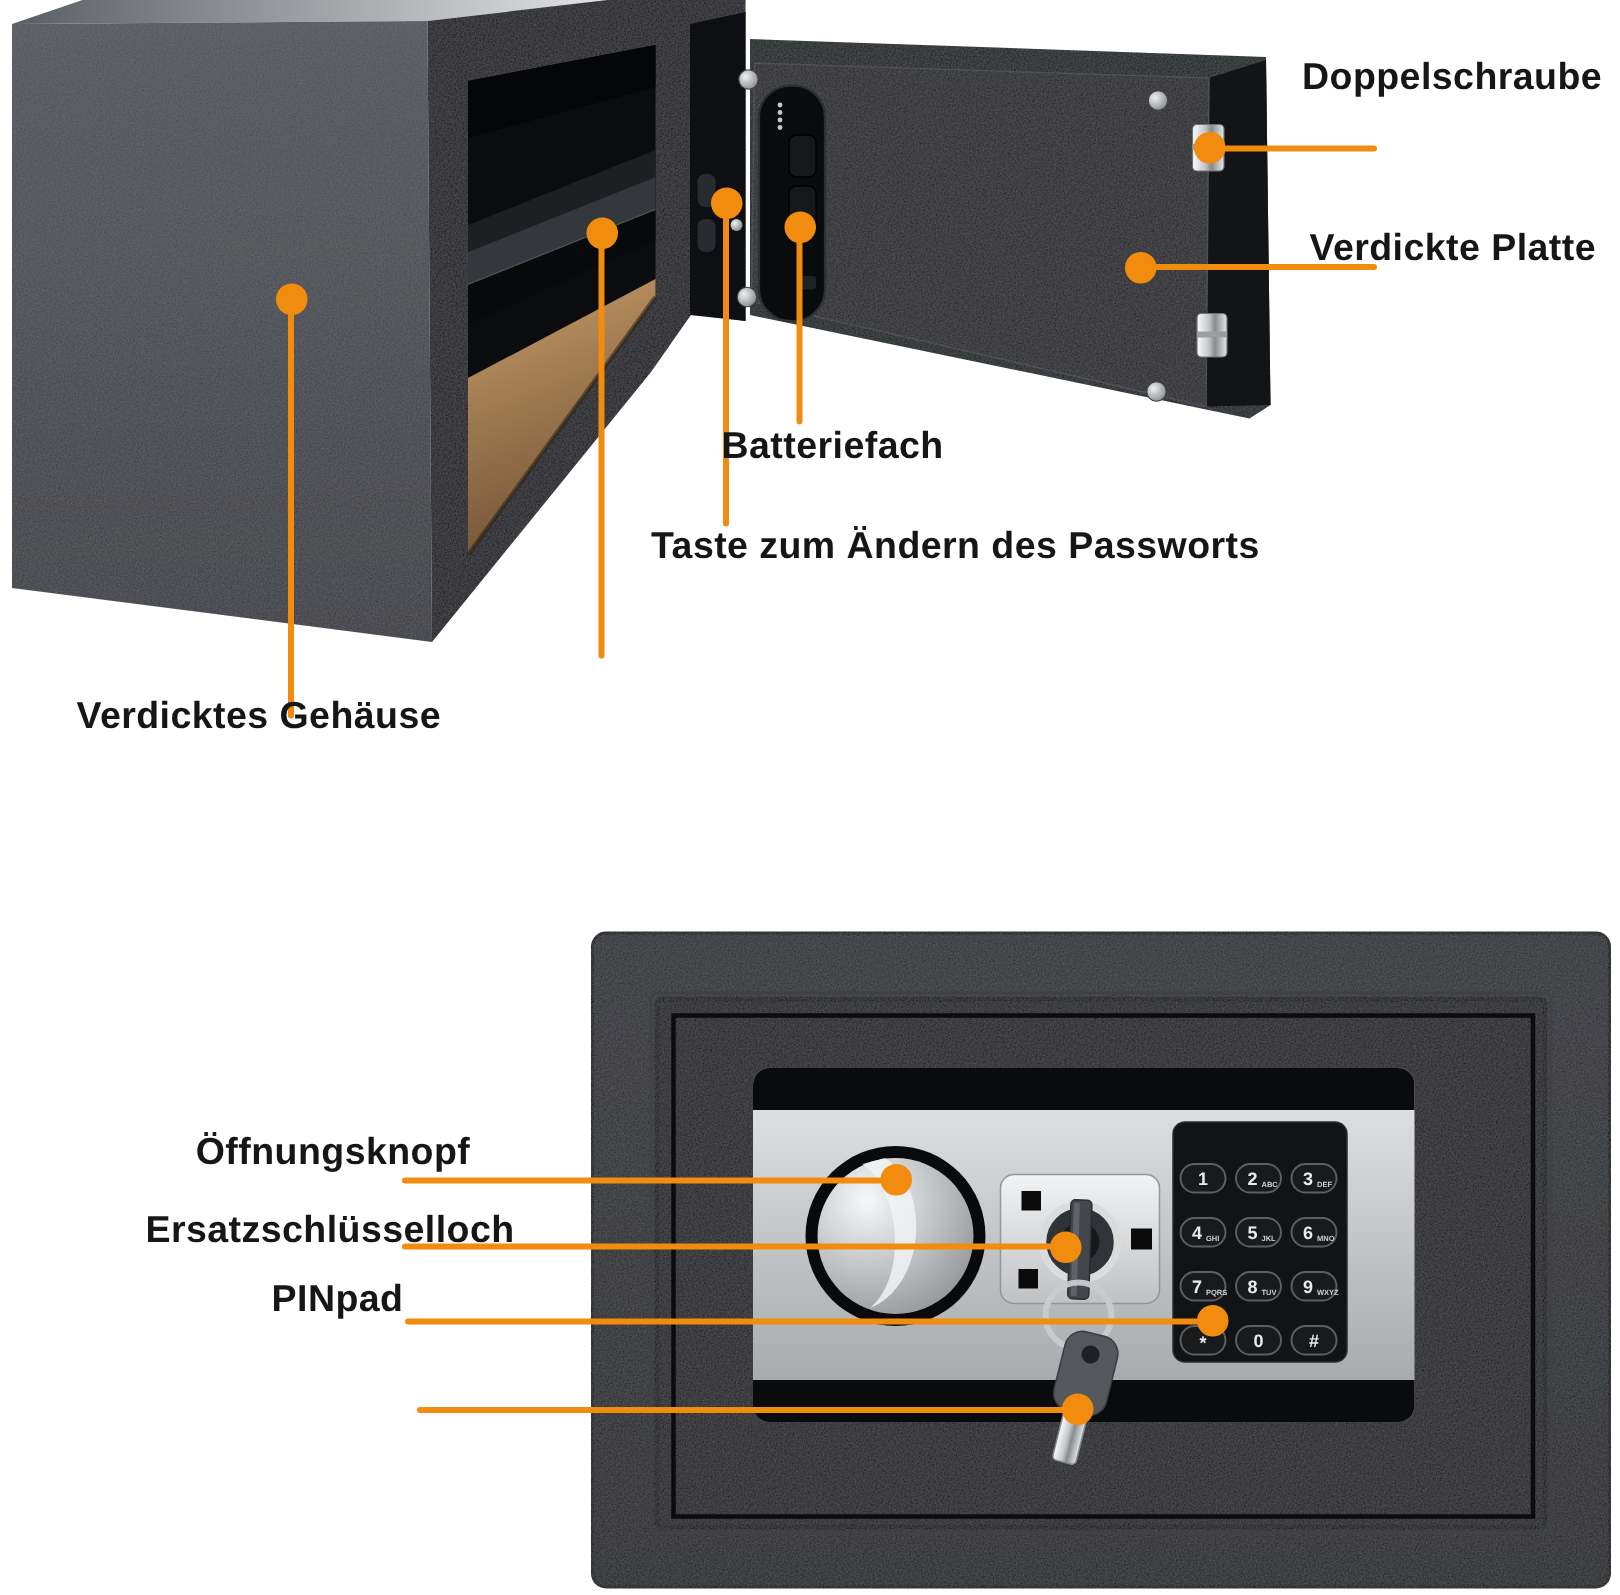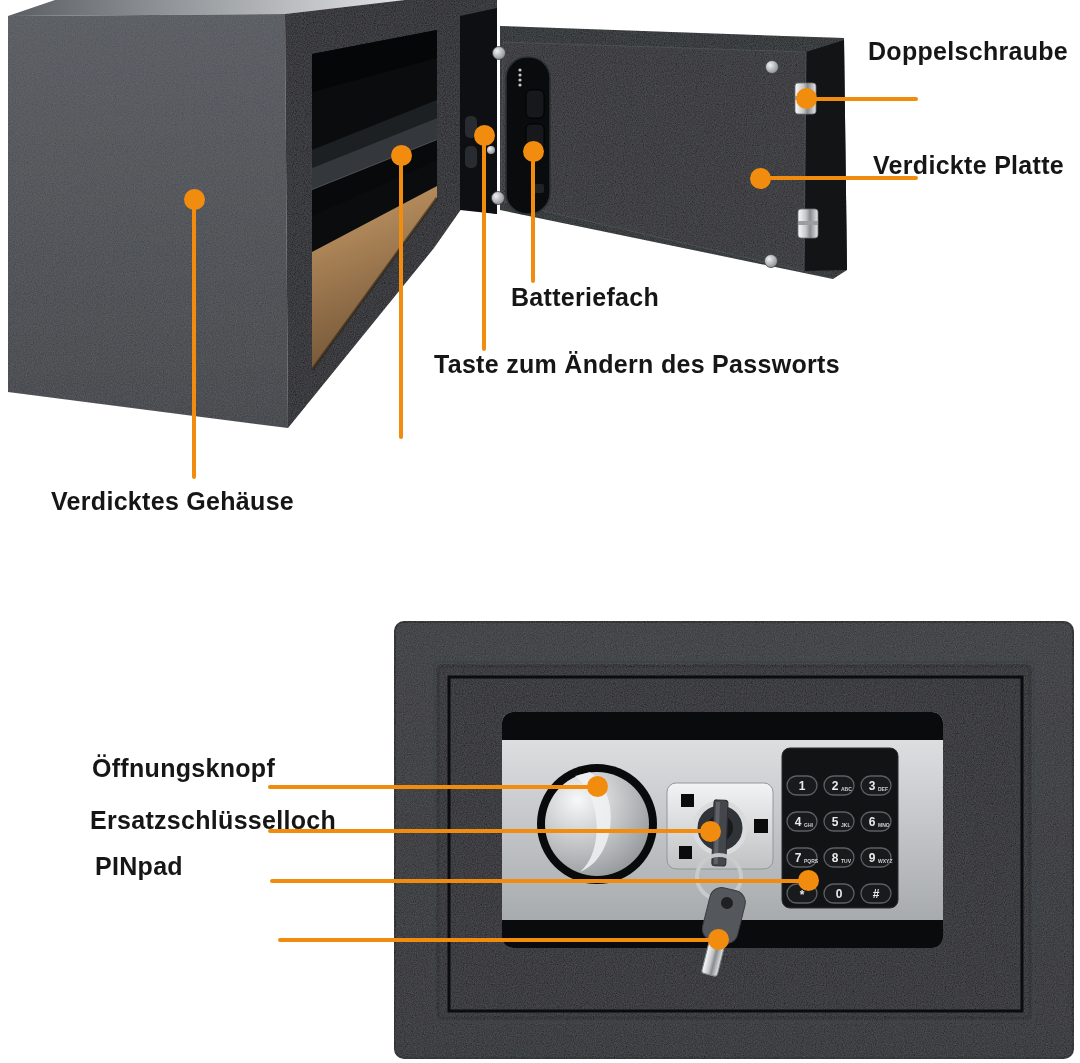--- a/index.html
+++ b/index.html
@@ -1,21 +1,21 @@
 <!DOCTYPE html>
 <html style="--accent: #F28C0E;"><head>
 <meta charset="utf-8">
 <style>
   html,body{margin:0;padding:0;background:#ffffff;}
   .canvas{position:relative;width:1080px;height:1063px;background:#ffffff;overflow:hidden;
           font-family:"Liberation Sans",sans-serif;}
   .canvas svg{position:absolute;left:0;top:0;}
   .lbl{position:absolute;font-weight:700;font-size:25px;line-height:29px;color:#161616;
        letter-spacing:.3px;white-space:nowrap;text-align:right;}
-  .lbl-r{text-align:left;width:260px;}
+  .lbl-r{text-align:center;width:260px;}
   .lead{position:absolute;background:var(--accent,#F28C0E);border-radius:2px;}
   .lead.h{height:4px;}
   .lead.v{width:4px;}
   .dot{position:absolute;width:21px;height:21px;border-radius:50%;background:var(--accent,#F28C0E);}
 </style>
 </head>
 <body>
 
 <div class="canvas">
 
@@ -220,21 +220,21 @@
   <div class="dot" style="left:184px;top:189px"></div>
   <div class="dot" style="left:587px;top:776px"></div>
   <div class="dot" style="left:700px;top:821px"></div>
   <div class="dot" style="left:798px;top:870px"></div>
   <div class="dot" style="left:708px;top:929px"></div>
 
   <div class="lbl" style="left:868px;top:36px;line-height:31px">
     <div>Doppelschraube</div>
   </div>
   <div class="lbl" style="left:873px;top:151px">Verdickte Platte</div>
-  <div class="lbl" style="left:511px;top:283px">Batteriefach</div>
+  <div class="lbl" style="left:481px;top:283px">Batteriefach</div>
   <div class="lbl" style="left:434px;top:350px">Taste zum Ändern des Passworts</div>
-  <div class="lbl" style="left:51px;top:487px">Verdicktes Gehäuse</div>
+  <div class="lbl" style="left:51px;top:463px">Verdicktes Gehäuse</div>
 
   <div class="lbl lbl-r" style="left:92px;top:754px">Öffnungsknopf</div>
   <div class="lbl lbl-r" style="left:90px;top:806px">Ersatzschlüsselloch</div>
   <div class="lbl lbl-r" style="left:95px;top:852px">PINpad</div>
 
 </div>
 
 </body></html>

